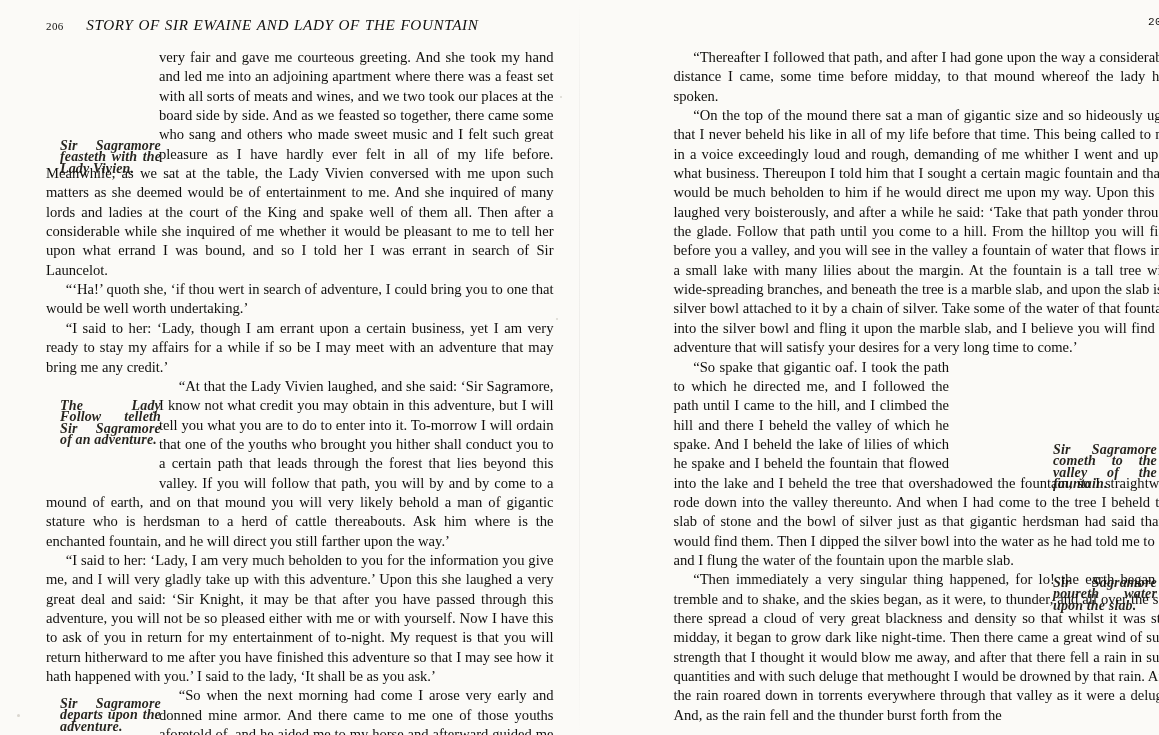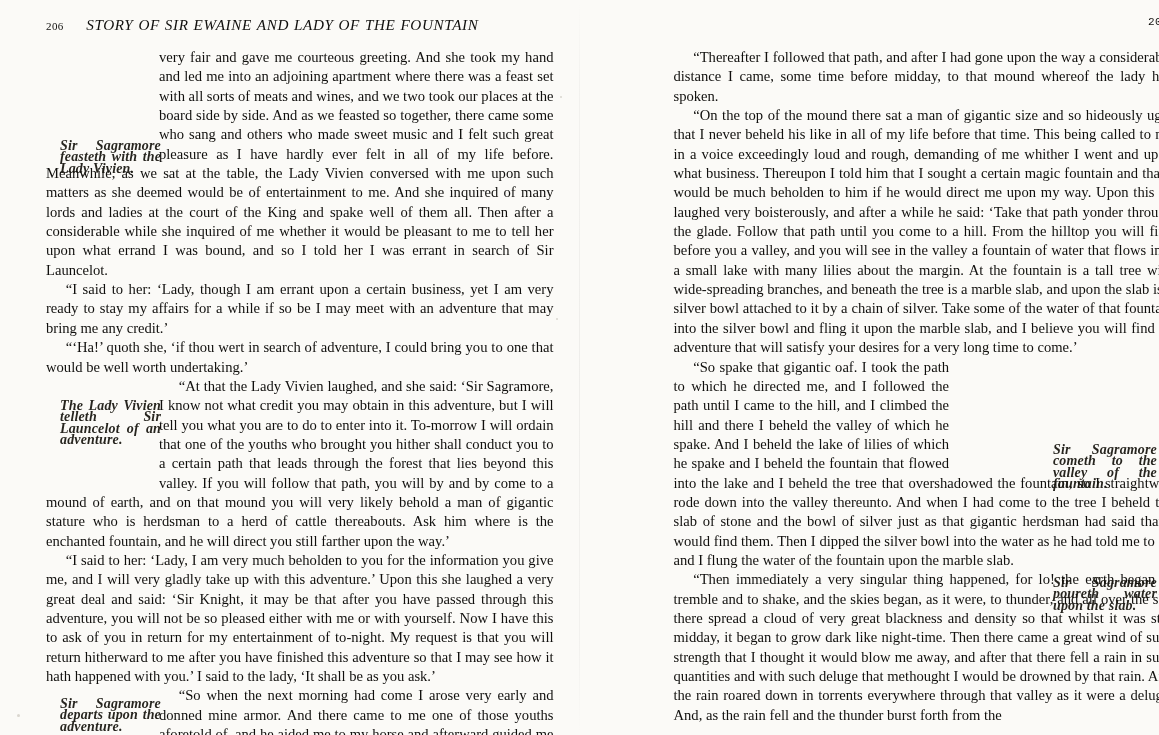--- a/index.html
+++ b/index.html
@@ -84,33 +84,33 @@
       <span class="rh-title"><span>STORY</span><span>OF</span><span>SIR</span><span>EWAINE</span><span>AND</span><span>LADY</span><span>OF</span><span>THE</span><span>FOUNTAIN</span></span>
     </div>
 
     <div class="column">
 
       <div class="gloss" style="top:92px;">
         <span>Sir Sagramore feasteth with the Lady Vivien.</span>
       </div>
 
       <div class="gloss" style="top:352px;">
-        <span>The Lady Vivien telleth Sir Launcelot of an adventure.</span>
+        <span>The Lady Follow telleth Sir Sagramore of an adventure.</span>
       </div>
 
       <div class="gloss" style="top:650px;">
         <span>Sir Sagramore departs upon the adventure.</span>
       </div>
 
       <p class="noindent">
         <span class="shape-left" style="height:77px;margin-top:38px;"></span>
         <span>very fair and gave me courteous greeting. And she took my hand and led me into an adjoining apartment where there was a feast set with all sorts of meats and wines, and we two took our places at the board side by side. And as we feasted so together, there came some who sang and others who made sweet music and I felt such great pleasure as I have hardly ever felt in all of my life before. Meanwhile, as we sat at the table, the Lady Vivien conversed with me upon such matters as she deemed would be of entertainment to me. And she inquired of many lords and ladies at the court of the King and spake well of them all. Then after a considerable while she inquired of me whether it would be pleasant to me to tell her upon what errand I was bound, and so I told her I was errant in search of Sir Launcelot.</span>
       </p>
+      <p>“‘Ha!’ quoth she, ‘if thou wert in search of adventure, I could bring you to one that would be well worth undertaking.’</p>
       <p>“I said to her: ‘Lady, though I am errant upon a certain business, yet I am very ready to stay my affairs for a while if so be I may meet with an adventure that may bring me any credit.’</p>
-      <p>“‘Ha!’ quoth she, ‘if thou wert in search of adventure, I could bring you to one that would be well worth undertaking.’</p>
       <p>
         <span class="shape-left" style="height:77px;margin-top:38px;"></span>
         <span>“At that the Lady Vivien laughed, and she said: ‘Sir Sagramore, I know not what credit you may obtain in this adventure, but I will tell you what you are to do to enter into it. To-morrow I will ordain that one of the youths who brought you hither shall conduct you to a certain path that leads through the forest that lies beyond this valley. If you will follow that path, you will by and by come to a mound of earth, and on that mound you will very likely behold a man of gigantic stature who is herdsman to a herd of cattle thereabouts. Ask him where is the enchanted fountain, and he will direct you still farther upon the way.’</span>
       </p>
       <p>“I said to her: ‘Lady, I am very much beholden to you for the information you give me, and I will very gladly take up with this adventure.’ Upon this she laughed a very great deal and said: ‘Sir Knight, it may be that after you have passed through this adventure, you will not be so pleased either with me or with yourself. Now I have this to ask of you in return for my entertainment of to-night. My request is that you will return hitherward to me after you have finished this adventure so that I may see how it hath happened with you.’ I said to the lady, ‘It shall be as you ask.’</p>
       <p>
         <span class="shape-left" style="height:58px;margin-top:19px;"></span>
         <span>“So when the next morning had come I arose very early and donned mine armor. And there came to me one of those youths aforetold of, and he aided me to my horse and afterward guided me through that valley. So he brought me to the borders of a woodland that lay beyond the valley and there he showed me</span>
       </p>
       <div class="clearer"></div>

